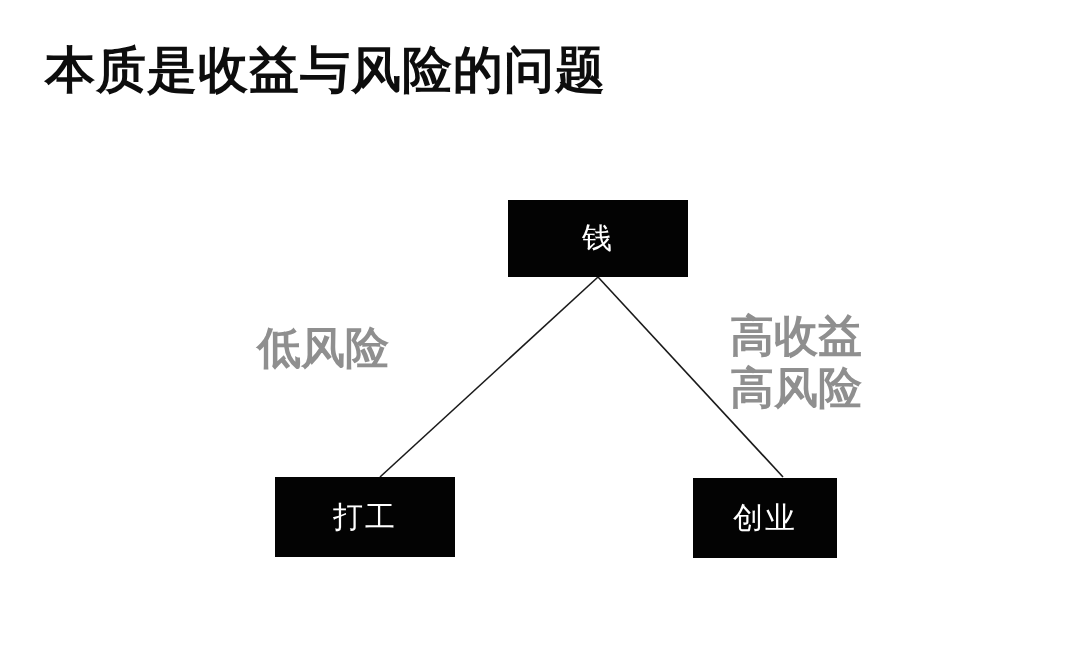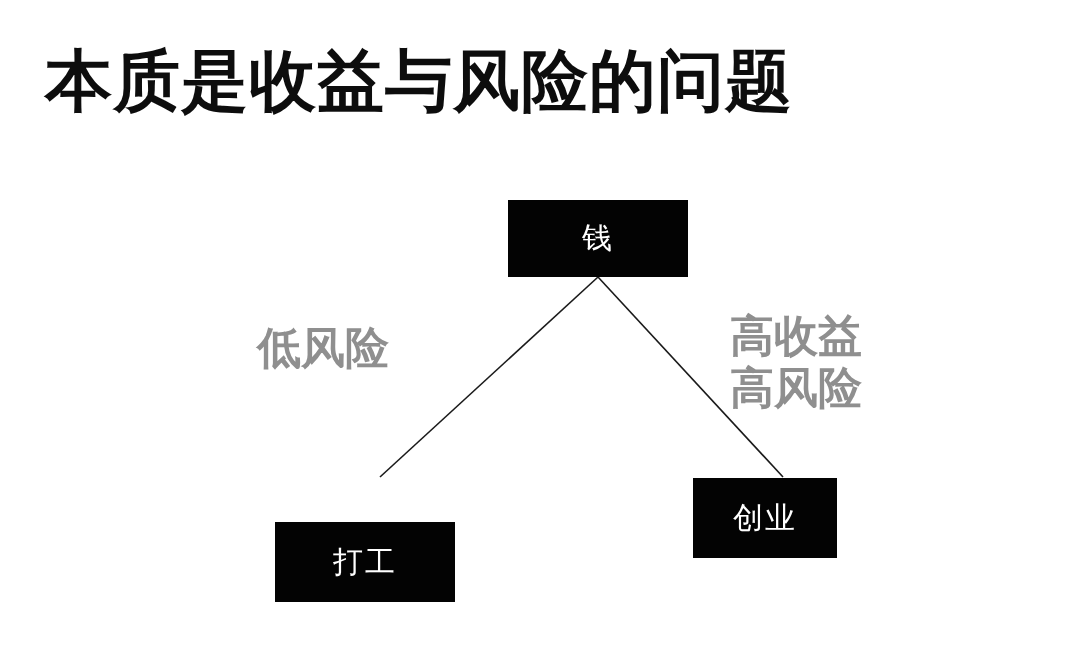--- a/index.html
+++ b/index.html
@@ -16,21 +16,21 @@
   }
   .slide {
     position: absolute;
     inset: 0;
     background: #ffffff;
   }
   .slide-title {
     position: absolute;
     left: 45px;
     top: 42px;
-    font-size: 67px;
+    font-size: 50px;
     font-weight: 800;
     line-height: 1.15;
     letter-spacing: 1px;
     color: #0d0d0d;
     white-space: nowrap;
   }
   .edge-svg {
     position: absolute;
     left: 0;
     top: 0;
@@ -44,21 +44,21 @@
     color: #ffffff;
     display: flex;
     align-items: center;
     justify-content: center;
     font-family: "Liberation Serif", "DejaVu Serif", serif;
     font-size: 30px;
     font-weight: 400;
     letter-spacing: 2px;
   }
   .node-money   { left: 508px; top: 200px; width: 180px; height: 77px; }
-  .node-work    { left: 275px; top: 477px; width: 180px; height: 80px; margin-top: 45px; }
+  .node-work    { left: 275px; top: 477px; width: 180px; height: 80px; }
   .node-startup { left: 693px; top: 478px; width: 144px; height: 80px; }
   .edge-label {
     position: absolute;
     color: #8f8f8f;
     font-size: 44px;
     font-weight: 800;
     line-height: 52px;
     white-space: nowrap;
   }
   .edge-label-left  { left: 257px; top: 322px; text-align: left; }

